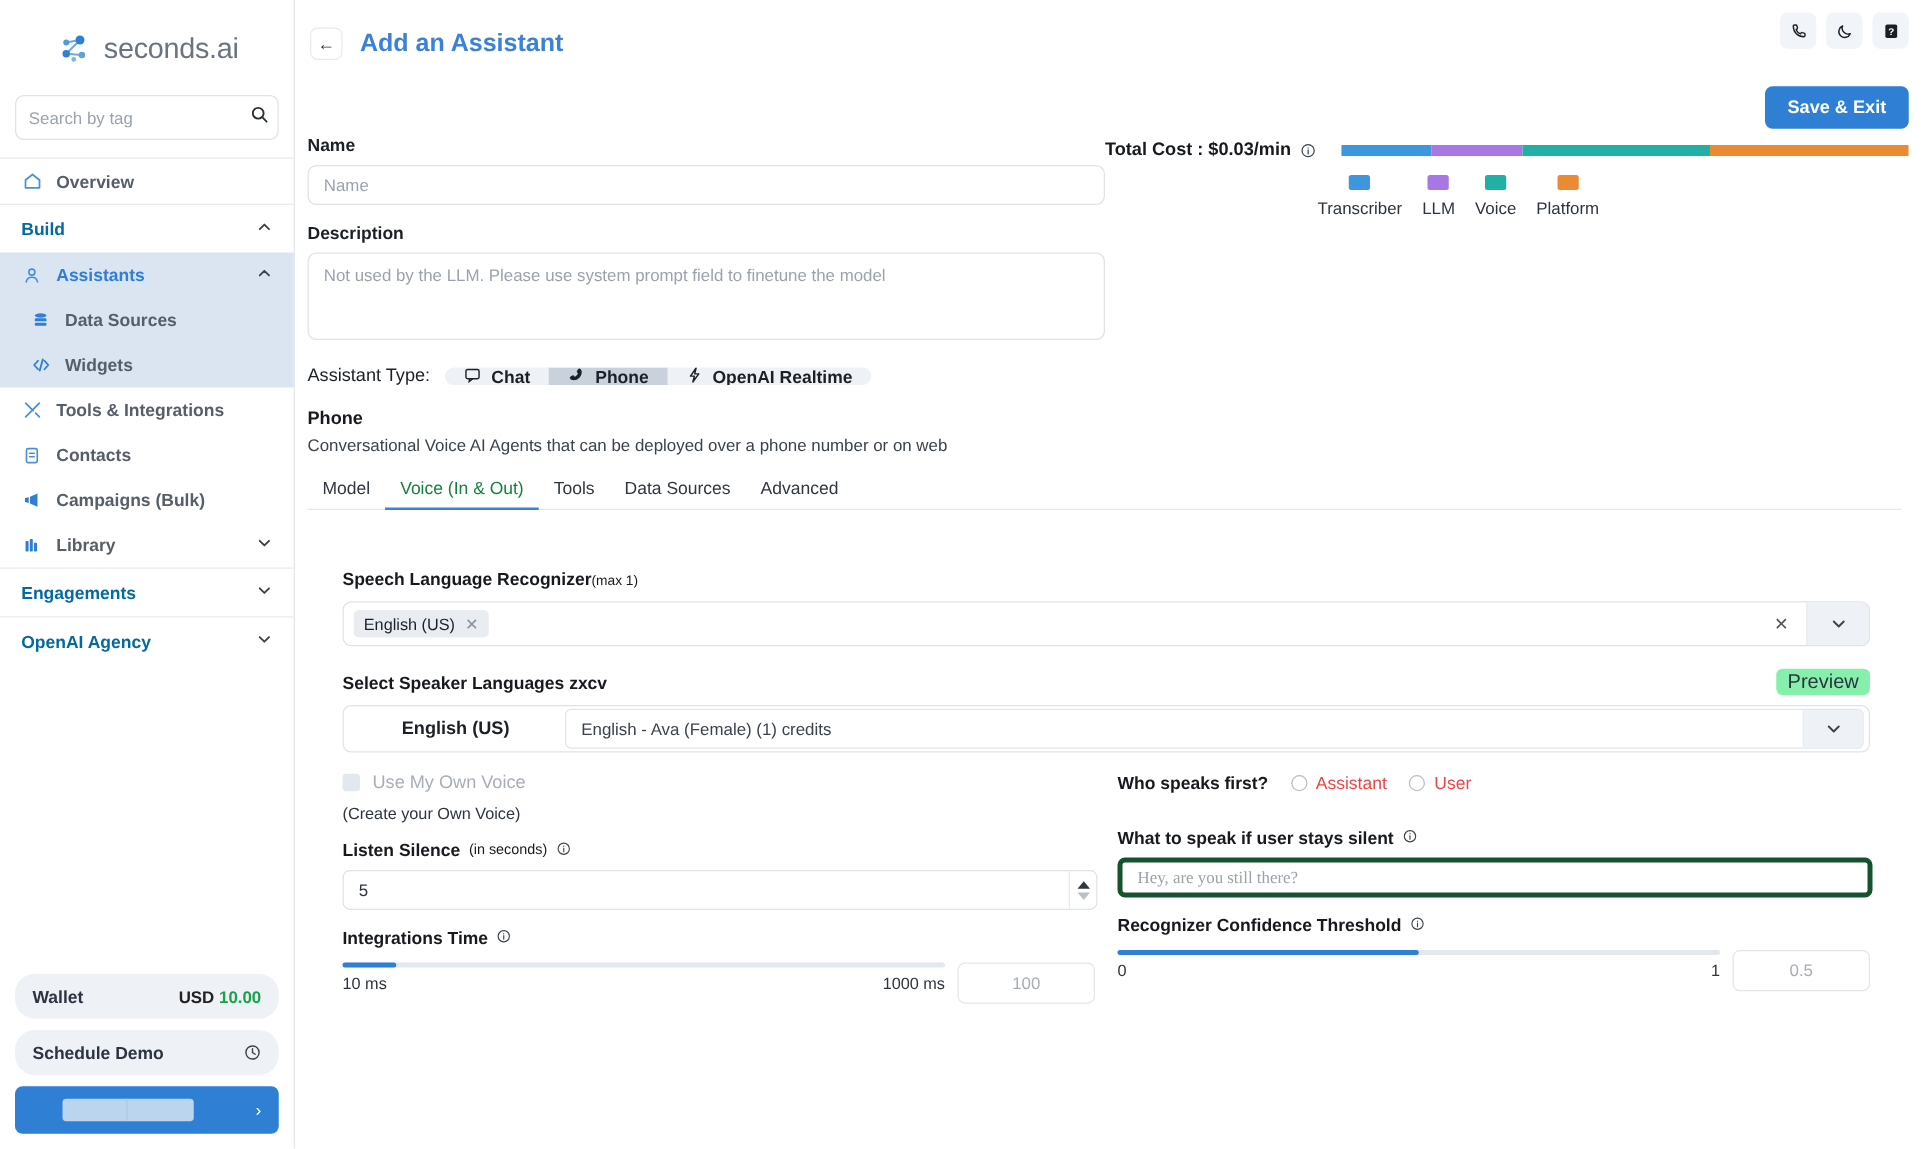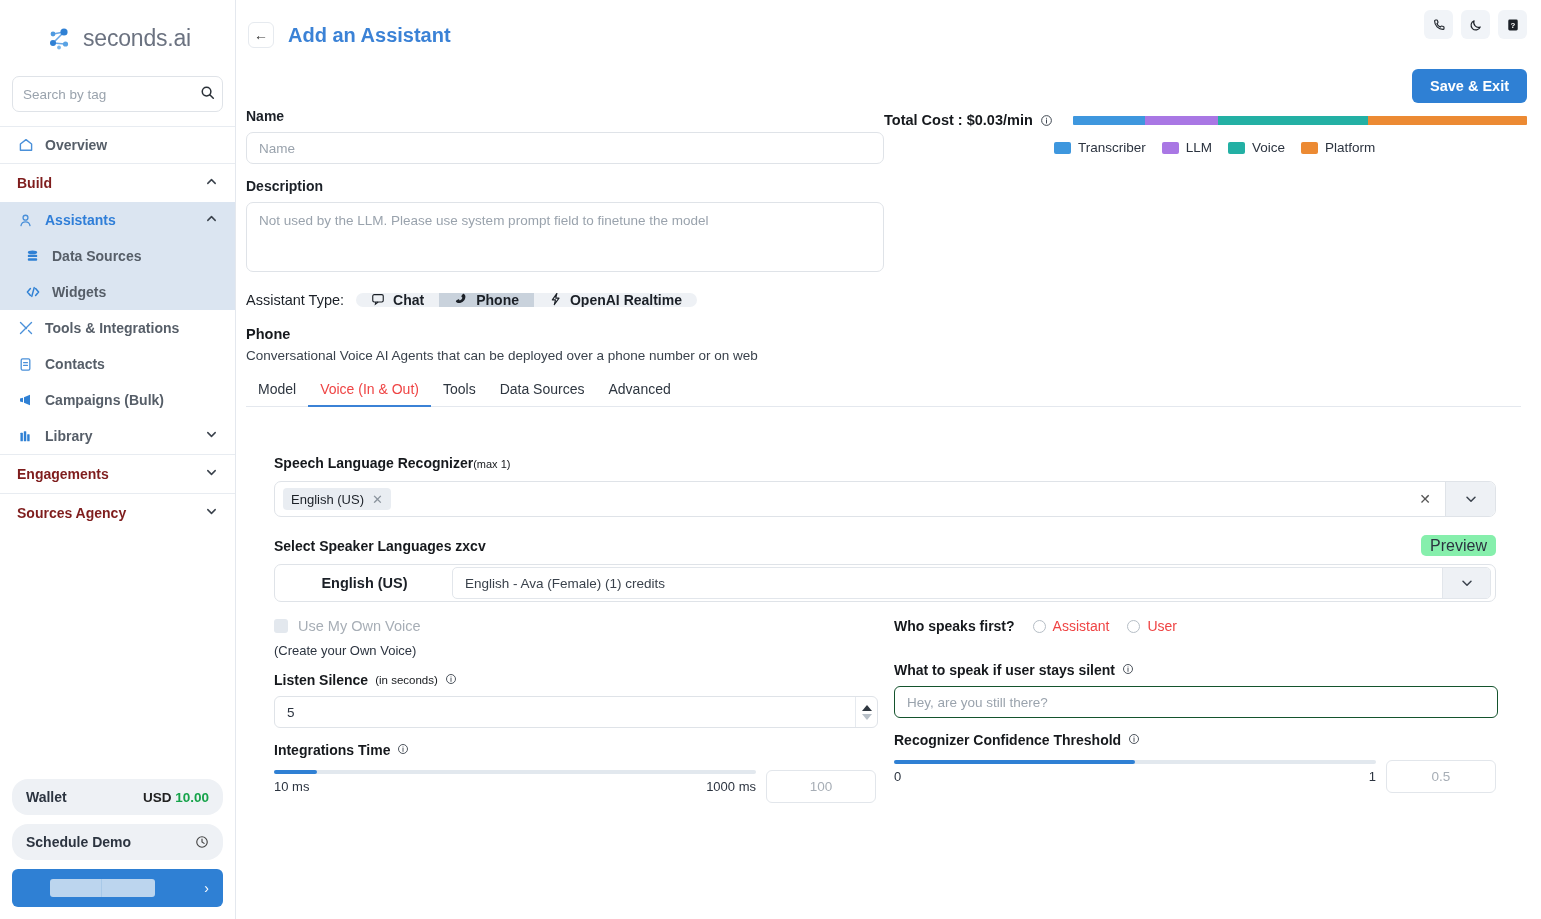--- a/index.html
+++ b/index.html
@@ -37,21 +37,21 @@
 
   .nav { margin-top: 14px; }
   .nav-sep { height: 1px; background: #e8ecf1; margin: 0; }
   .nav-item {
     display: flex; align-items: center; gap: 11px;
     height: 36px; padding: 0 17px; font-size: 14px; font-weight: bold;
     color: #565e68; cursor: pointer;
   }
   .nav-item .ico { width: 17px; height: 17px; display: flex; align-items: center; justify-content: center; color: #4a90d9; flex: none; }
   .nav-item .chev { margin-left: auto; color: #444; }
-  .section-head { height: 38px; font-size: 14px; font-weight: bold; color: #7f1d1d; }
+  .section-head { height: 38px; font-size: 14px; font-weight: bold; color: #0369a1; }
 
   .group-active { background: #dbe5f1; }
   .nav-item.active-lbl { color: #2f7ed8; }
   .nav-sub { padding-left: 24px; }
 
   .sidebar-bottom { margin-top: auto; padding: 0 12px 12px; display: flex; flex-direction: column; gap: 9px; }
   .wallet, .demo {
     height: 36px; background: #eef1f5; border-radius: 16px;
     display: flex; align-items: center; padding: 0 14px; font-size: 14px; font-weight: bold; color: #2c3440;
   }
@@ -90,21 +90,21 @@
     height: 34px; padding: 0 18px; font-size: 14.5px; font-weight: bold;
     font-family: inherit; cursor: pointer;
   }
 
   .cost-wrap { position: absolute; left: 648px; top: 112px; right: 14px; }
   .cost-line { display: flex; align-items: center; }
   .cost-label { font-size: 14.5px; font-weight: bold; color: #16191d; white-space: nowrap; }
   .info-i { margin-left: 7px; display: inline-flex; vertical-align: middle; }
   .cost-bar { flex: 1; height: 9px; display: flex; border-radius: 1px; overflow: hidden; margin-left: 20px; margin-top: 1px; }
   .legend { display: flex; gap: 16px; margin-top: 12px; margin-left: 170px; }
-  .legend-item { display: flex; align-items: center; gap: 7px; font-size: 13.5px; color: #2c3440; }
+  .legend-item { display: flex; align-items: center; gap: 7px; font-size: 13.5px; color: #2c3440; flex-direction: column; }
   .sw { width: 17px; height: 12px; border-radius: 2px; }
 
   .form { position: absolute; left: 10px; top: 108px; width: 648px; }
   .lbl { font-size: 14px; font-weight: bold; color: #1b2027; margin-bottom: 8px; }
   .txt-input {
     width: 638px; height: 32px; border: 1px solid #dfe3e8; border-radius: 7px;
     padding: 0 12px; font-size: 13.5px; font-family: inherit; color: #333; outline: none;
   }
   .txt-input::placeholder { color: #9aa3ad; }
   .txt-area {
@@ -125,21 +125,21 @@
   .seg-btn.on { background: #c9d2dc; }
 
   .sec-title { font-size: 14.5px; font-weight: bold; color: #16191d; margin-top: 18px; }
   .sec-sub { font-size: 13.5px; color: #3a424c; margin-top: 6px; }
 
   .tabs { display: flex; gap: 0; margin-top: 18px; width: 1275px; border-bottom: 1px solid #e4e8ee; }
   .tab {
     font-size: 14px; color: #2e3640; padding: 0 12px 9px; cursor: pointer;
     position: relative; background: none; border: none; font-family: inherit;
   }
-  .tab.on { color: #ef4444; }
+  .tab.on { color: #15803d; }
   .tab.on::after { content: ""; position: absolute; left: 0; right: 0; bottom: -1px; height: 2px; background: #3b82d6; }
 
   .panel { position: absolute; left: 38px; top: 455px; width: 1485px; }
   .sl-lbl { font-size: 14px; font-weight: bold; color: #16191d; }
   .sl-lbl .small { font-size: 11px; font-weight: normal; }
 
   .multi {
     margin-top: 10px; height: 36px; border: 1px solid #dfe3e8; border-radius: 7px;
     display: flex; align-items: center; padding-left: 8px; width: 1222px; background: #fff;
   }
@@ -205,22 +205,22 @@
     width: 110px; height: 33px; border: 1px solid #e2e6eb; border-radius: 6px;
     display: flex; align-items: center; justify-content: center; font-size: 13.5px; color: #a7aeb6;
   }
 
   .radio-row { display: flex; align-items: center; gap: 10px; }
   .radio-row .q { font-size: 14px; font-weight: bold; color: #16191d; }
   .radio { width: 13px; height: 13px; border: 1px solid #b6bec6; border-radius: 50%; }
   .radio-lbl { font-size: 14px; color: #ef4444; }
   .opt { display: flex; align-items: center; gap: 7px; margin-left: 8px; cursor: pointer; }
   .r-input {
-    margin-top: 8px; width: 604px; height: 32px; border: 1px solid #14532d; border-radius: 6px;
-    padding: 0 12px; font-size: 13.5px; font-family: Liberation Sans, sans-serif; outline: none; color: #333;
+    margin-top: 8px; width: 604px; height: 32px; border: 4px solid #14532d; border-radius: 6px;
+    padding: 0 12px; font-size: 13.5px; font-family: Liberation Serif, serif; outline: none; color: #333;
   }
   .r-input::placeholder { color: #9aa3ad; }
 </style>
 </head>
 <body>
 
 <div class="app">
 
   <aside class="sidebar">
 
@@ -365,21 +365,21 @@
         <span class="chev">
           <svg width="13" height="13" viewBox="0 0 14 14" fill="none" stroke="#3a424c" stroke-width="1.6">
             <path d="M3 5l4 4 4-4" stroke-linecap="round" stroke-linejoin="round"></path>
           </svg>
         </span>
       </div>
 
       <div class="nav-sep"></div>
 
       <div class="nav-item section-head">
-        <span>Sources Agency</span>
+        <span>OpenAI Agency</span>
         <span class="chev">
           <svg width="13" height="13" viewBox="0 0 14 14" fill="none" stroke="#3a424c" stroke-width="1.6">
             <path d="M3 5l4 4 4-4" stroke-linecap="round" stroke-linejoin="round"></path>
           </svg>
         </span>
       </div>
     </nav>
 
     <div class="sidebar-bottom">
       <div class="wallet">

